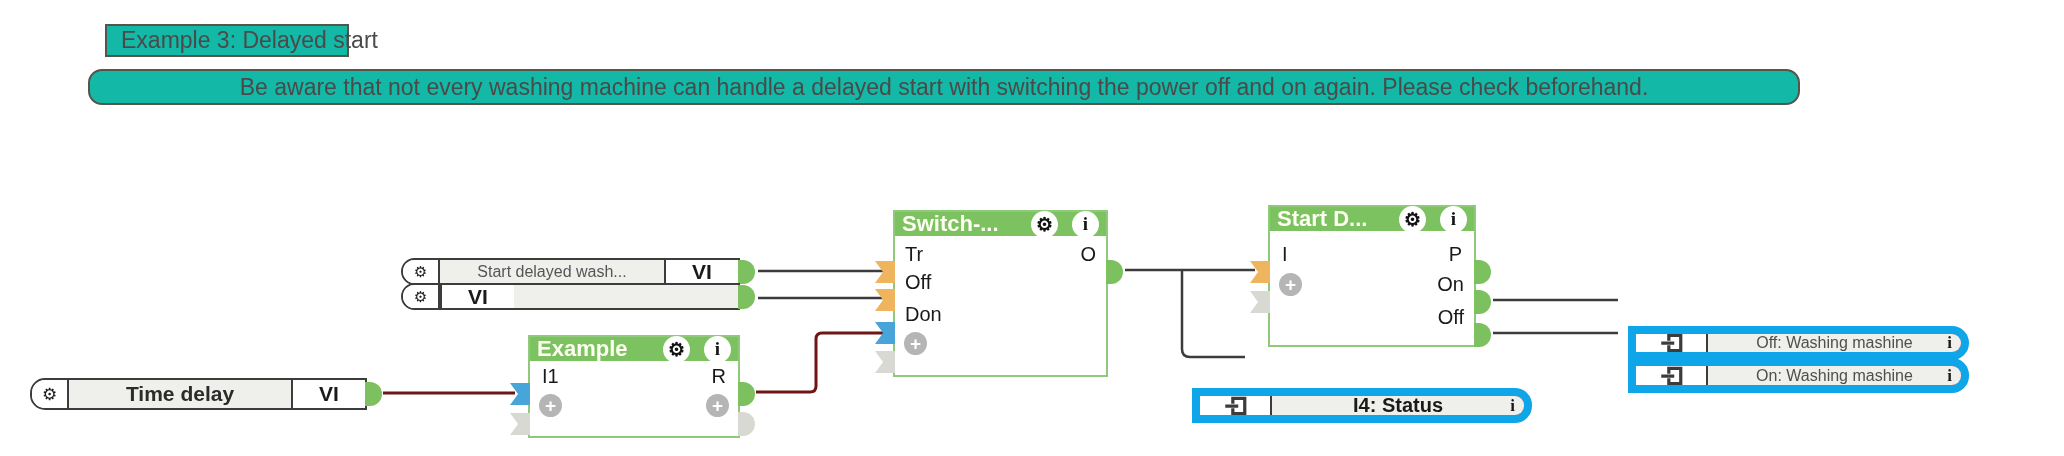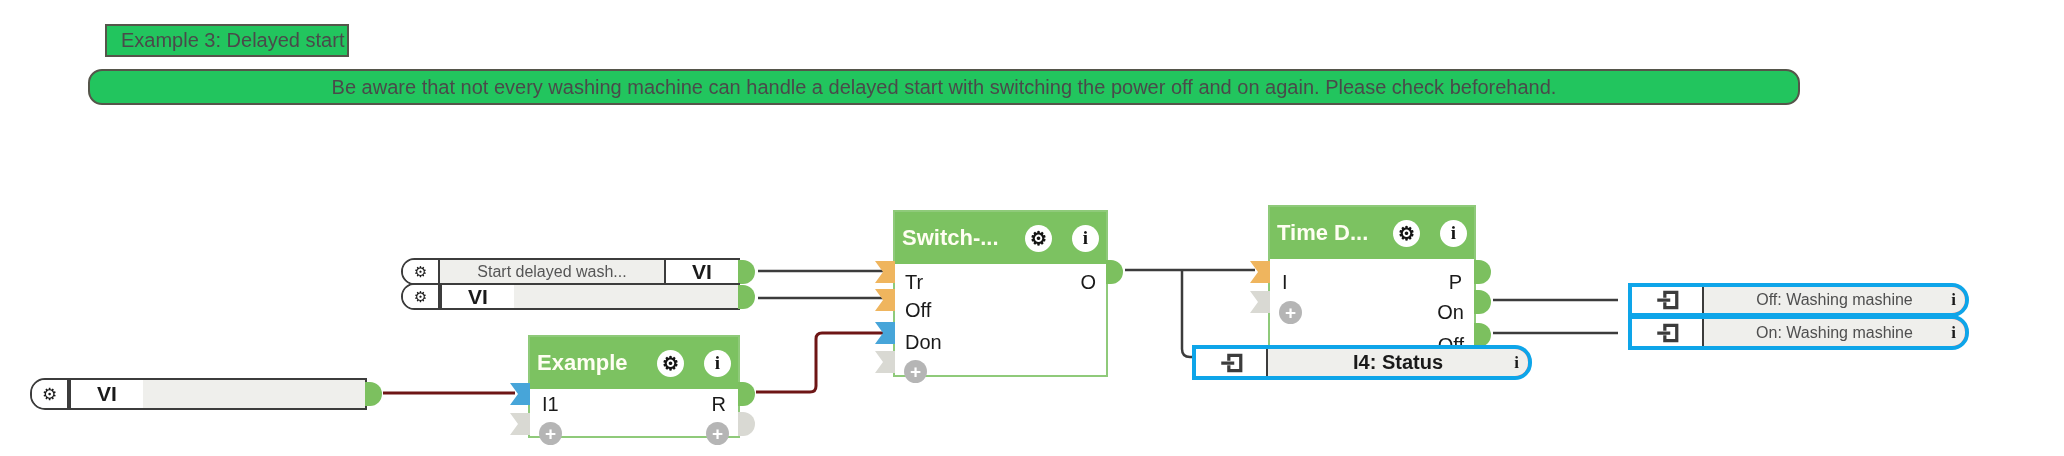--- a/index.html
+++ b/index.html
@@ -3,37 +3,37 @@
 <meta charset="utf-8">
 <style>
   html,body{margin:0;padding:0;background:#fff;}
   .canvas{
     position:relative;width:2064px;height:456px;background:#ffffff;
     font-family:"Liberation Sans",sans-serif;overflow:hidden;
   }
 
   
   .note{
-    position:absolute;background:#22c55e;border:2px solid #55554a;
-    color:#4a4a4a;font-size:20px;display:flex;align-items:center;box-sizing:border-box;
+    position:absolute;background:#14b8a6;border:2px solid #55554a;
+    color:#4a4a4a;font-size:23px;display:flex;align-items:center;box-sizing:border-box;
     white-space:nowrap;
   }
   .note.title{padding-left:14px;}
   .note.warn{justify-content:center;border-radius:14px;}
 
   
   .wires{position:absolute;left:0;top:0;z-index:1;}
 
   
   .fblock{
     position:absolute;box-sizing:border-box;background:#fff;
     border:2px solid #8fca7a;z-index:2;
   }
   .fhead{
-    height:52px;background:#7cc261;display:flex;align-items:center;gap:20px;
+    height:24px;background:#7cc261;display:flex;align-items:center;gap:14px;
     padding:0 7px;color:#fffef2;font-weight:bold;font-size:22px;
   }
   .fhead .ftitle{flex:1;white-space:nowrap;overflow:hidden;}
   .hbtn{
     width:27px;height:27px;border-radius:50%;background:#fff;color:#141414;
     display:flex;align-items:center;justify-content:center;flex:none;
   }
   .hbtn.gear{font-size:19px;}
   .hbtn.info{font-family:"Liberation Serif",serif;font-weight:bold;font-size:19px;}
   .fbody{position:relative;height:calc(100% - 40px);}
@@ -76,21 +76,21 @@
     width:72px;background:#fff;border-left:2px solid #3c3c3c;
     display:flex;align-items:center;justify-content:center;
     font-weight:bold;font-size:21px;color:#1a1a1a;
   }
   .vi-row.big .vi-label{font-weight:bold;font-size:21px;color:#2b2b2b;}
   .vi-row.big .vi-cap{font-size:17px;}
 
   
   .ref-box{
     position:absolute;display:flex;align-items:stretch;box-sizing:border-box;
-    border:4px solid #0ea5e9;background:#ef4444;border-radius:0 17px 17px 0;z-index:2;overflow:hidden;
+    border:8px solid #0ea5e9;background:#ef4444;border-radius:0 17px 17px 0;z-index:2;overflow:hidden;margin-top:43px;
   }
   .ref-icon{width:70px;background:#fff;display:flex;align-items:center;justify-content:center;}
   .ref-label{
     flex:1;position:relative;border-left:2px solid #3c3c3c;background:#efefec;
     display:flex;align-items:center;justify-content:center;
     font-size:16px;color:#4f4f4f;white-space:nowrap;
   }
   .ref-info{
     position:absolute;right:9px;top:50%;transform:translateY(-50%);
     font-family:"Liberation Serif",serif;font-weight:bold;font-size:17px;color:#1a1a1a;
@@ -132,20 +132,21 @@
   </div>
 
   <div class="vi-row" style="left:401px;top:283px;width:339px;height:27px;">
     <div class="vi-cap">⚙</div>
     <div class="vi-cell">VI</div>
     <span class="nub" style="top:0px;"></span>
   </div>
 
   <div class="vi-row big" style="left:30px;top:378px;width:337px;height:32px;">
     <div class="vi-cap">⚙</div>
+    <div class="vi-label">Time delay</div>
     <div class="vi-cell">VI</div>
     <span class="nub" style="top:2px;"></span>
   </div>
 
   <div class="fblock" style="left:893px;top:210px;width:215px;height:167px;">
     <div class="fhead">
       <span class="ftitle">Switch-...</span>
       <span class="hbtn gear">⚙</span>
       <span class="hbtn info">i</span>
     </div>
@@ -176,21 +177,21 @@
       <span class="plus" style="right:9px;top:33px;">+</span>
     </div>
     <span class="flag blue" style="top:46px;"></span>
     <span class="flag gray" style="top:76px;"></span>
     <span class="nub" style="top:45px;"></span>
     <span class="nub gray" style="top:75px;"></span>
   </div>
 
   <div class="fblock" style="left:1268px;top:205px;width:208px;height:142px;">
     <div class="fhead">
-      <span class="ftitle">Time D...</span>
+      <span class="ftitle">Start D...</span>
       <span class="hbtn gear">⚙</span>
       <span class="hbtn info">i</span>
     </div>
     <div class="fbody">
       <span class="rlabel" style="left:12px;top:11px;">I</span>
       <span class="rlabel rt" style="right:12px;top:11px;">P</span>
       <span class="rlabel rt" style="right:10px;top:41px;">On</span>
       <span class="rlabel rt" style="right:10px;top:74px;">Off</span>
       <span class="plus" style="left:9px;top:42px;">+</span>
     </div>

